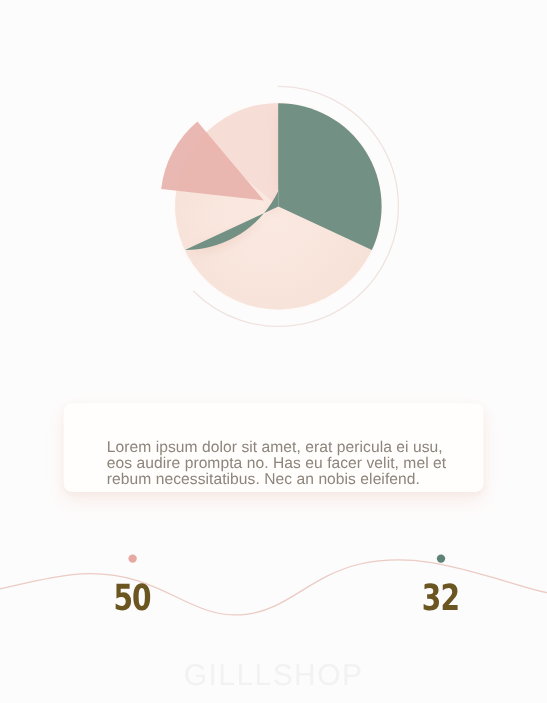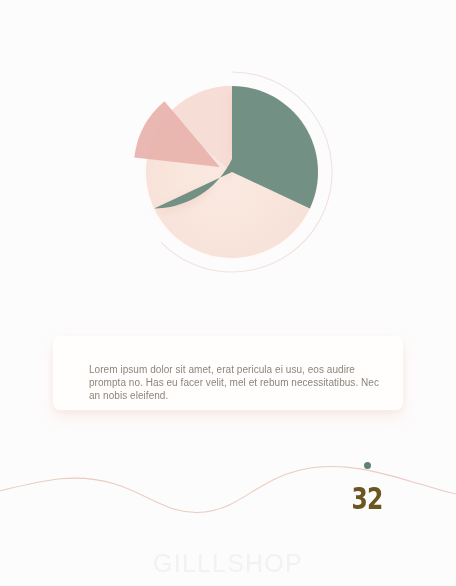--- a/index.html
+++ b/index.html
@@ -46,21 +46,21 @@
     background: #fffefd;
     border-radius: 7px;
     box-shadow: 0 7px 16px rgba(226, 170, 140, 0.16),
                 0 2px 5px rgba(226, 170, 140, 0.10);
   }
   .desc-text {
     position: absolute;
     left: 36px;
     top: 17px;
     width: 292px;
-    font-size: 10px;
+    font-size: 13px;
     line-height: 13.2px;
     color: #8d857b;
     letter-spacing: 0.05px;
     font-family: "Liberation Sans", sans-serif;
   }
 
   
   .stats-area {
     position: absolute;
     left: 0;
@@ -153,20 +153,24 @@
 
   <div class="desc-card">
     <p class="desc-text">Lorem ipsum dolor sit amet, erat pericula ei usu, eos audire prompta no. Has eu facer velit, mel et rebum necessitatibus. Nec an nobis eleifend.</p>
   </div>
 
   <div class="stats-area">
     <svg class="wave-svg" width="456" height="100" viewBox="0 0 456 100">
       <path d="M -5 52 C 45 40, 75 32, 115 44 C 150 55, 170 76, 205 72 C 240 68, 258 40, 300 30 C 345 20, 385 34, 420 44 C 440 50, 452 54, 462 55" fill="none" stroke="#e8c2b8" stroke-width="1.05" opacity="0.85"></path>
     </svg>
 
+    <div class="stat" style="left:65px; top:22px;">
+      <span class="stat-dot" style="background:#e7a9a2;"></span>
+      <span class="stat-value">50</span>
+    </div>
 
 
     <div class="stat" style="left:322px; top:22px;">
       <span class="stat-dot" style="background:#5f8276;"></span>
       <span class="stat-value">32</span>
     </div>
   </div>
 
   <div class="watermark">GILLLSHOP</div>
 

